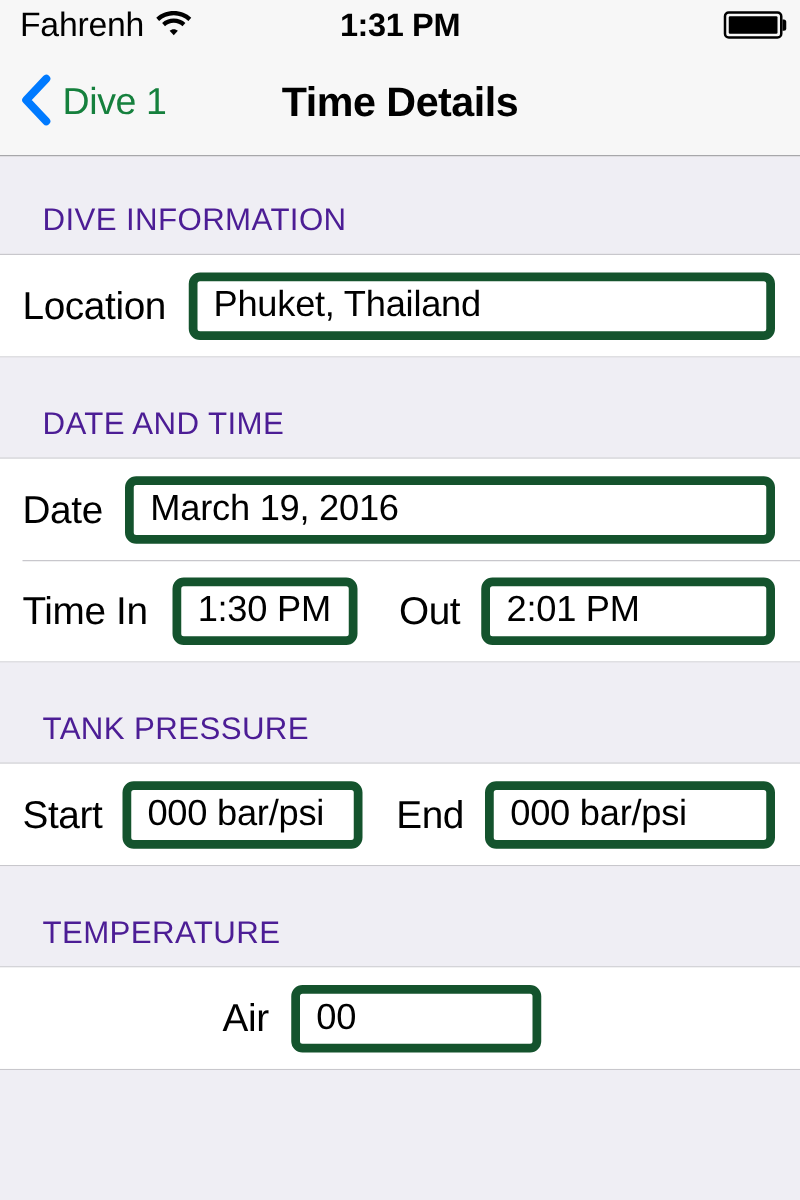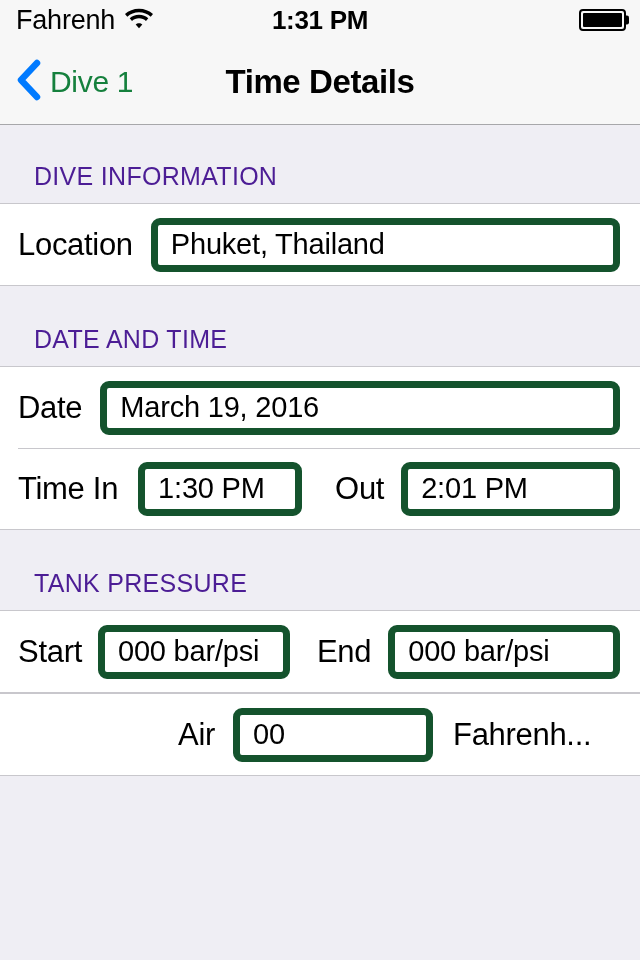--- a/index.html
+++ b/index.html
@@ -175,21 +175,21 @@
     letter-spacing: -0.2px;
     cursor: text;
     overflow: hidden;
     white-space: nowrap;
   }
 
   
   .field-location { flex: 1 1 auto; margin-left: 18px; margin-right: 2px; }
   .field-date     { flex: 1 1 auto; margin-left: 18px; margin-right: 2px; }
 
-  .field-time-in  { width: 164px; margin-left: 20px; }
+  .field-time-in  { width: 148px; margin-left: 20px; }
   .field-time-out { flex: 1 1 auto; margin-left: 17px; margin-right: 2px; }
   .label-out      { margin-left: 33px; }
 
   .field-start    { width: 192px; margin-left: 16px; }
   .field-end      { flex: 1 1 auto; margin-left: 17px; margin-right: 2px; }
   .label-end      { margin-left: 27px; }
 
   .row-temp { justify-content: flex-start; padding-left: 178px; }
   .field-air { width: 200px; margin-left: 18px; }
   .unit-label {
@@ -263,21 +263,21 @@
   <div class="section-header sh-gap">TANK PRESSURE</div>
   <div class="rows-group">
     <div class="row">
       <span class="row-label">Start</span>
       <div class="text-field field-start">000 bar/psi</div>
       <span class="row-label label-end">End</span>
       <div class="text-field field-end">000 bar/psi</div>
     </div>
   </div>
 
+  <div class="section-header sh-gap">TEMPERATURE</div>
   <div class="rows-group">
     <div class="row row-temp">
       <span class="row-label">Air</span>
       <div class="text-field field-air">00</div>
-      <span class="unit-label">Fahrenh...</span>
     </div>
   </div>
 
 </div>
 
 </body></html>

